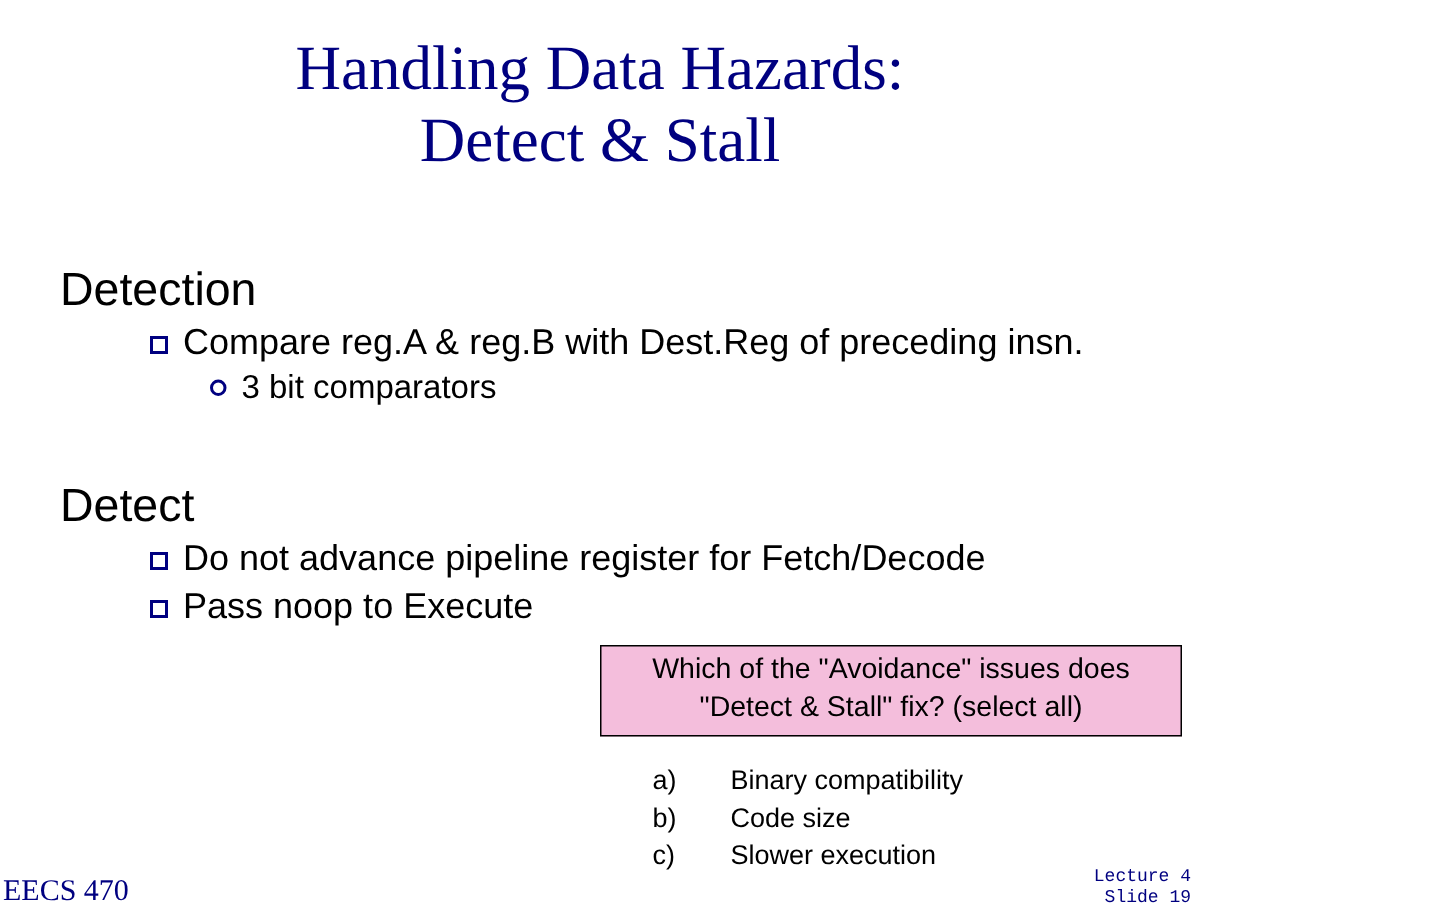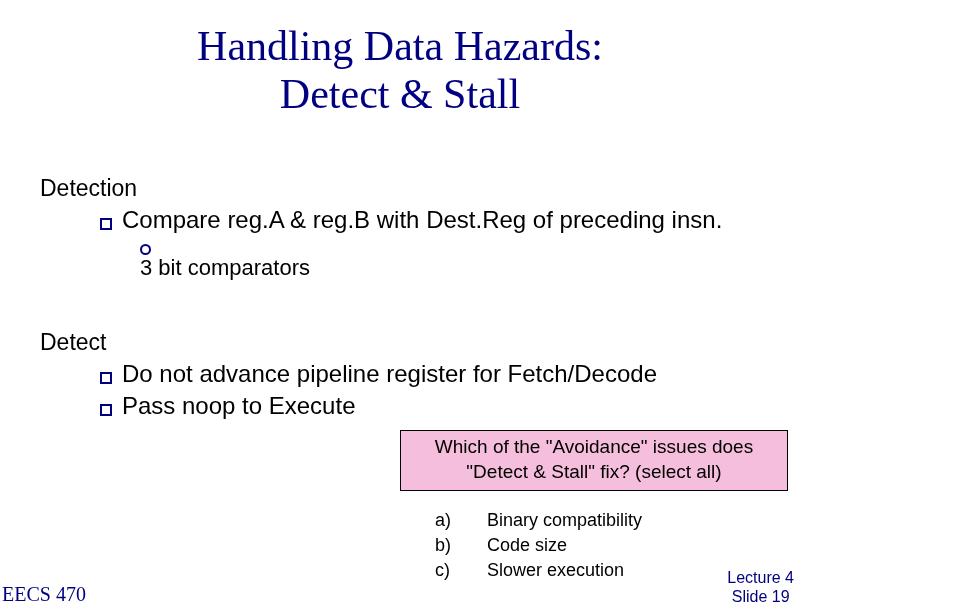--- a/index.html
+++ b/index.html
@@ -19,28 +19,28 @@
   }
   .title {
     font-family: "Comic Sans MS", "Comic Sans", cursive;
     font-size: 42px;
     color: #000080;
     text-align: center;
     line-height: 1.15;
     padding-top: 22px;
   }
   .section-heading {
-    font-size: 23px;
+    font-size: 31px;
     color: #000;
     margin-left: 40px;
     margin-top: 0;
   }
   .bullet-row {
     display: flex;
-    align-items: center;
+    align-items: flex-start;
     margin-left: 100px;
     font-size: 24px;
     color: #000;
     margin-top: 4px;
   }
   .square-bullet {
     width: 12px;
     height: 12px;
     border: 2px solid #000080;
     flex: none;
@@ -60,21 +60,20 @@
     box-sizing: border-box;
     background: #fff;
   }
   .sub-bullet-row {
     display: flex;
     align-items: flex-start;
     margin-left: 140px;
     font-size: 22px;
     color: #000;
     margin-top: 2px;
-    flex-direction: column;
   }
   .callout {
     position: absolute;
     left: 400px;
     top: 430px;
     width: 388px;
     background: #f4bedc;
     border: 1px solid #000;
     padding: 4px 8px 6px 8px;
     font-size: 19px;
@@ -102,24 +101,24 @@
     left: 2px;
     bottom: 6px;
     font-family: "Comic Sans MS", "Comic Sans", cursive;
     font-size: 20px;
     color: #000080;
   }
   .footer-right {
     position: absolute;
     right: 6px;
     bottom: 6px;
-    font-family: Liberation Sans, sans-serif;
-    font-size: 16px;
+    font-family: Liberation Mono, monospace;
+    font-size: 12px;
     color: #000080;
-    text-align: center;
+    text-align: right;
     line-height: 1.15;
   }
 </style>
 </head>
 <body>
 
 <div class="slide">
 
   <div class="title">
     <div>Handling Data Hazards:</div>

